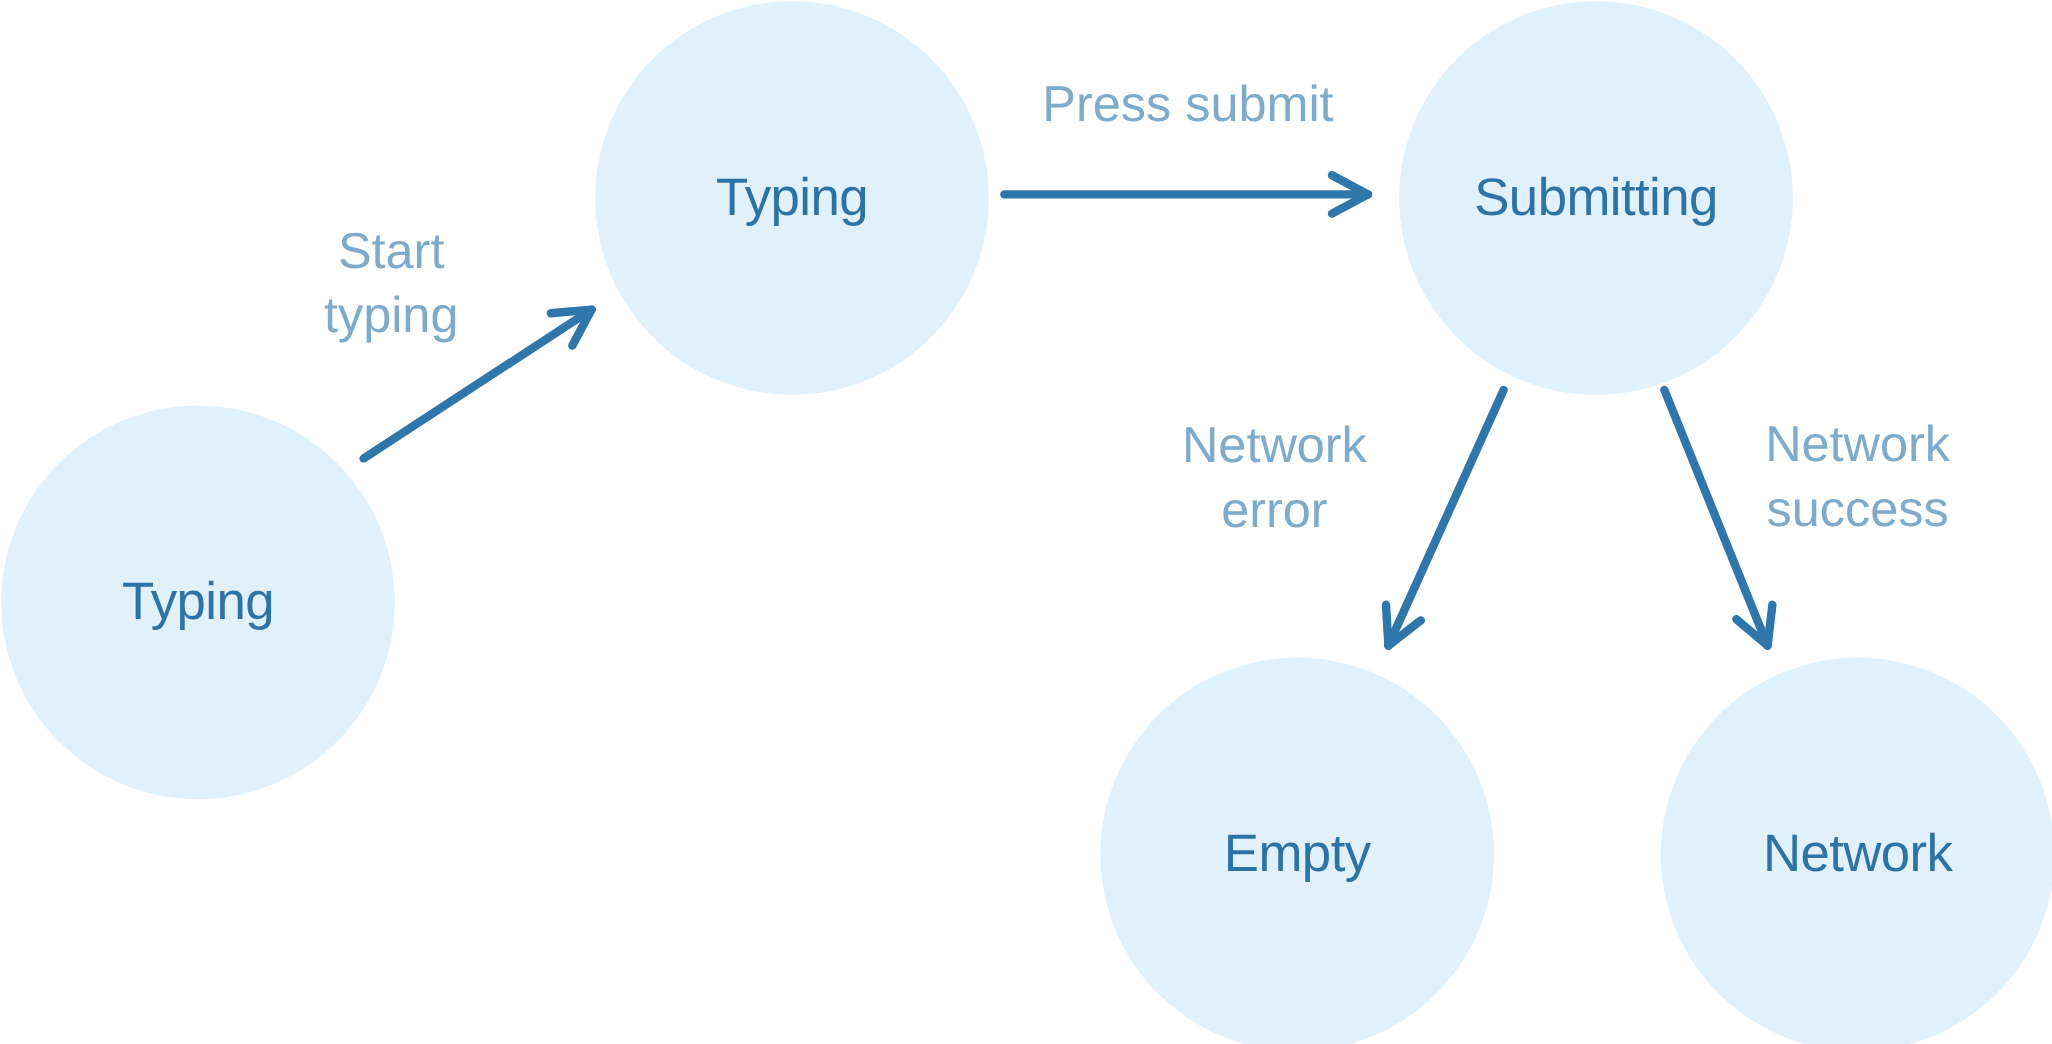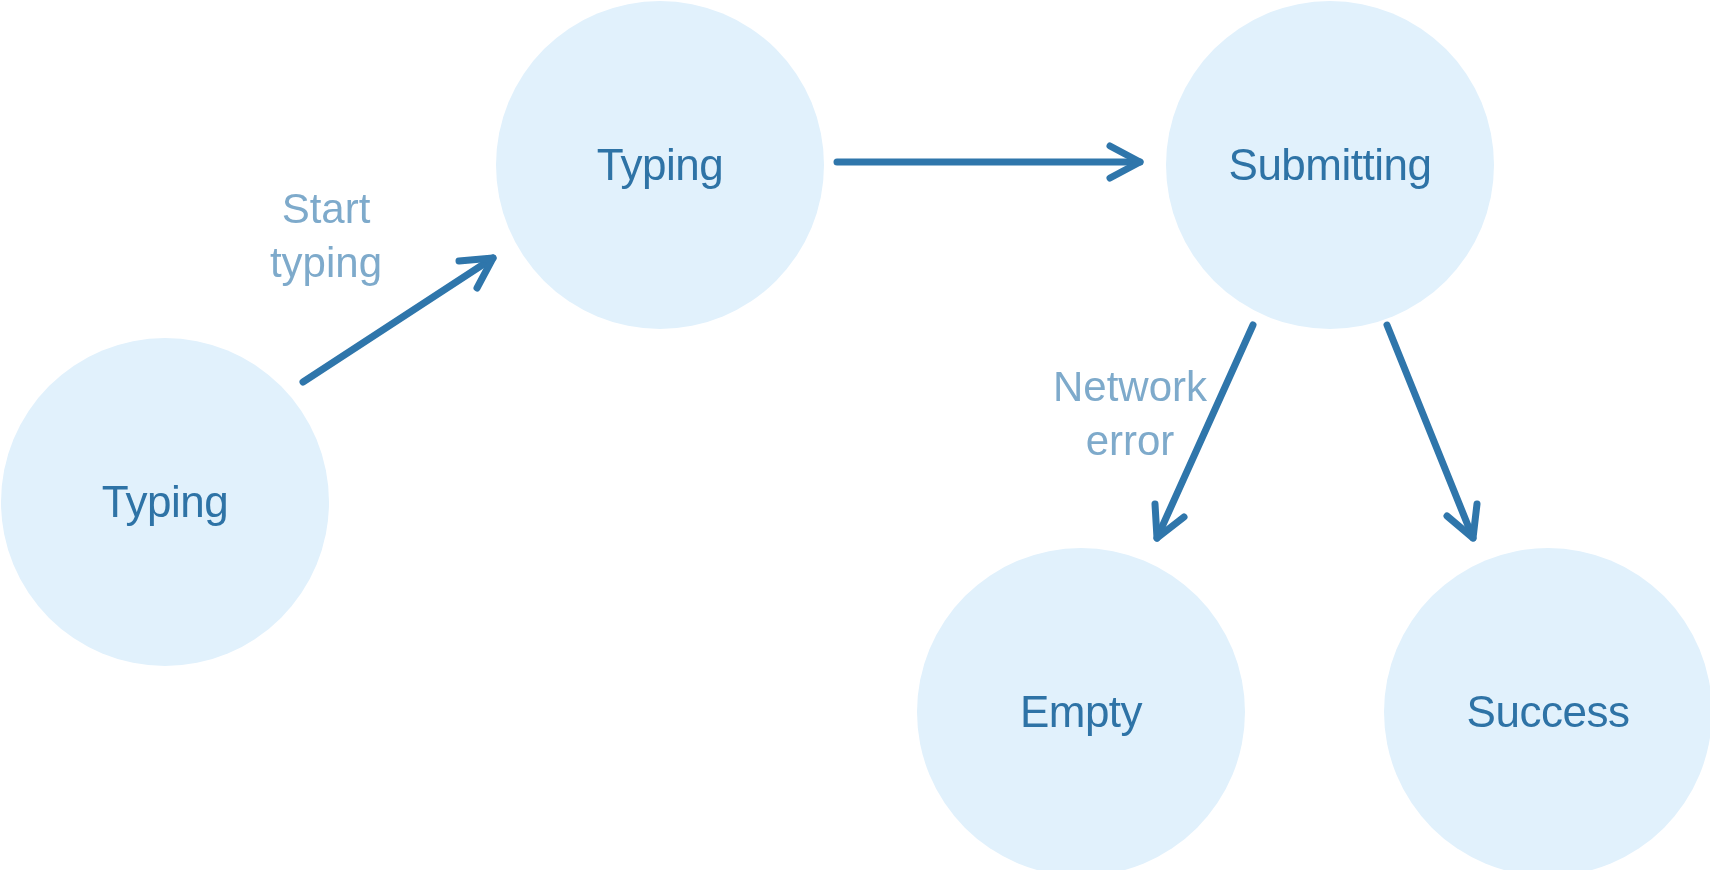--- a/index.html
+++ b/index.html
@@ -41,21 +41,21 @@
   .edge-label {
     position: absolute;
     color: #7eaacb;
     font-size: 42px;
     font-weight: 500;
     line-height: 54px;
     text-align: center;
   }
   #label-start-typing    { left: 246px;  top: 182px; width: 160px; }
   #label-press-submit    { left: 840px;  top: 60px;  width: 300px; }
-  #label-network-error   { left: 1040px; top: 344px; width: 180px; margin-top: 16px; }
+  #label-network-error   { left: 972px; top: 344px; width: 180px; }
   #label-network-success { left: 1453px; top: 343px; width: 190px; }
 
   #arrow-layer {
     position: absolute;
     left: 0; top: 0;
     width: 1710px;
     height: 870px;
     pointer-events: none;
   }
   #arrow-layer path {
@@ -96,19 +96,21 @@
   <div class="state" id="state-typing">
     <span class="state-label">Typing</span>
   </div>
   <div class="state" id="state-submitting">
     <span class="state-label">Submitting</span>
   </div>
   <div class="state" id="state-error">
     <span class="state-label">Empty</span>
   </div>
   <div class="state" id="state-success">
-    <span class="state-label">Success</span>
+    <span class="state-label">Network</span>
   </div>
 
   <div class="edge-label" id="label-start-typing">Start typing</div>
+  <div class="edge-label" id="label-press-submit">Press submit</div>
   <div class="edge-label" id="label-network-error">Network error</div>
+  <div class="edge-label" id="label-network-success">Network success</div>
 
 </div>
 
 </body></html>

